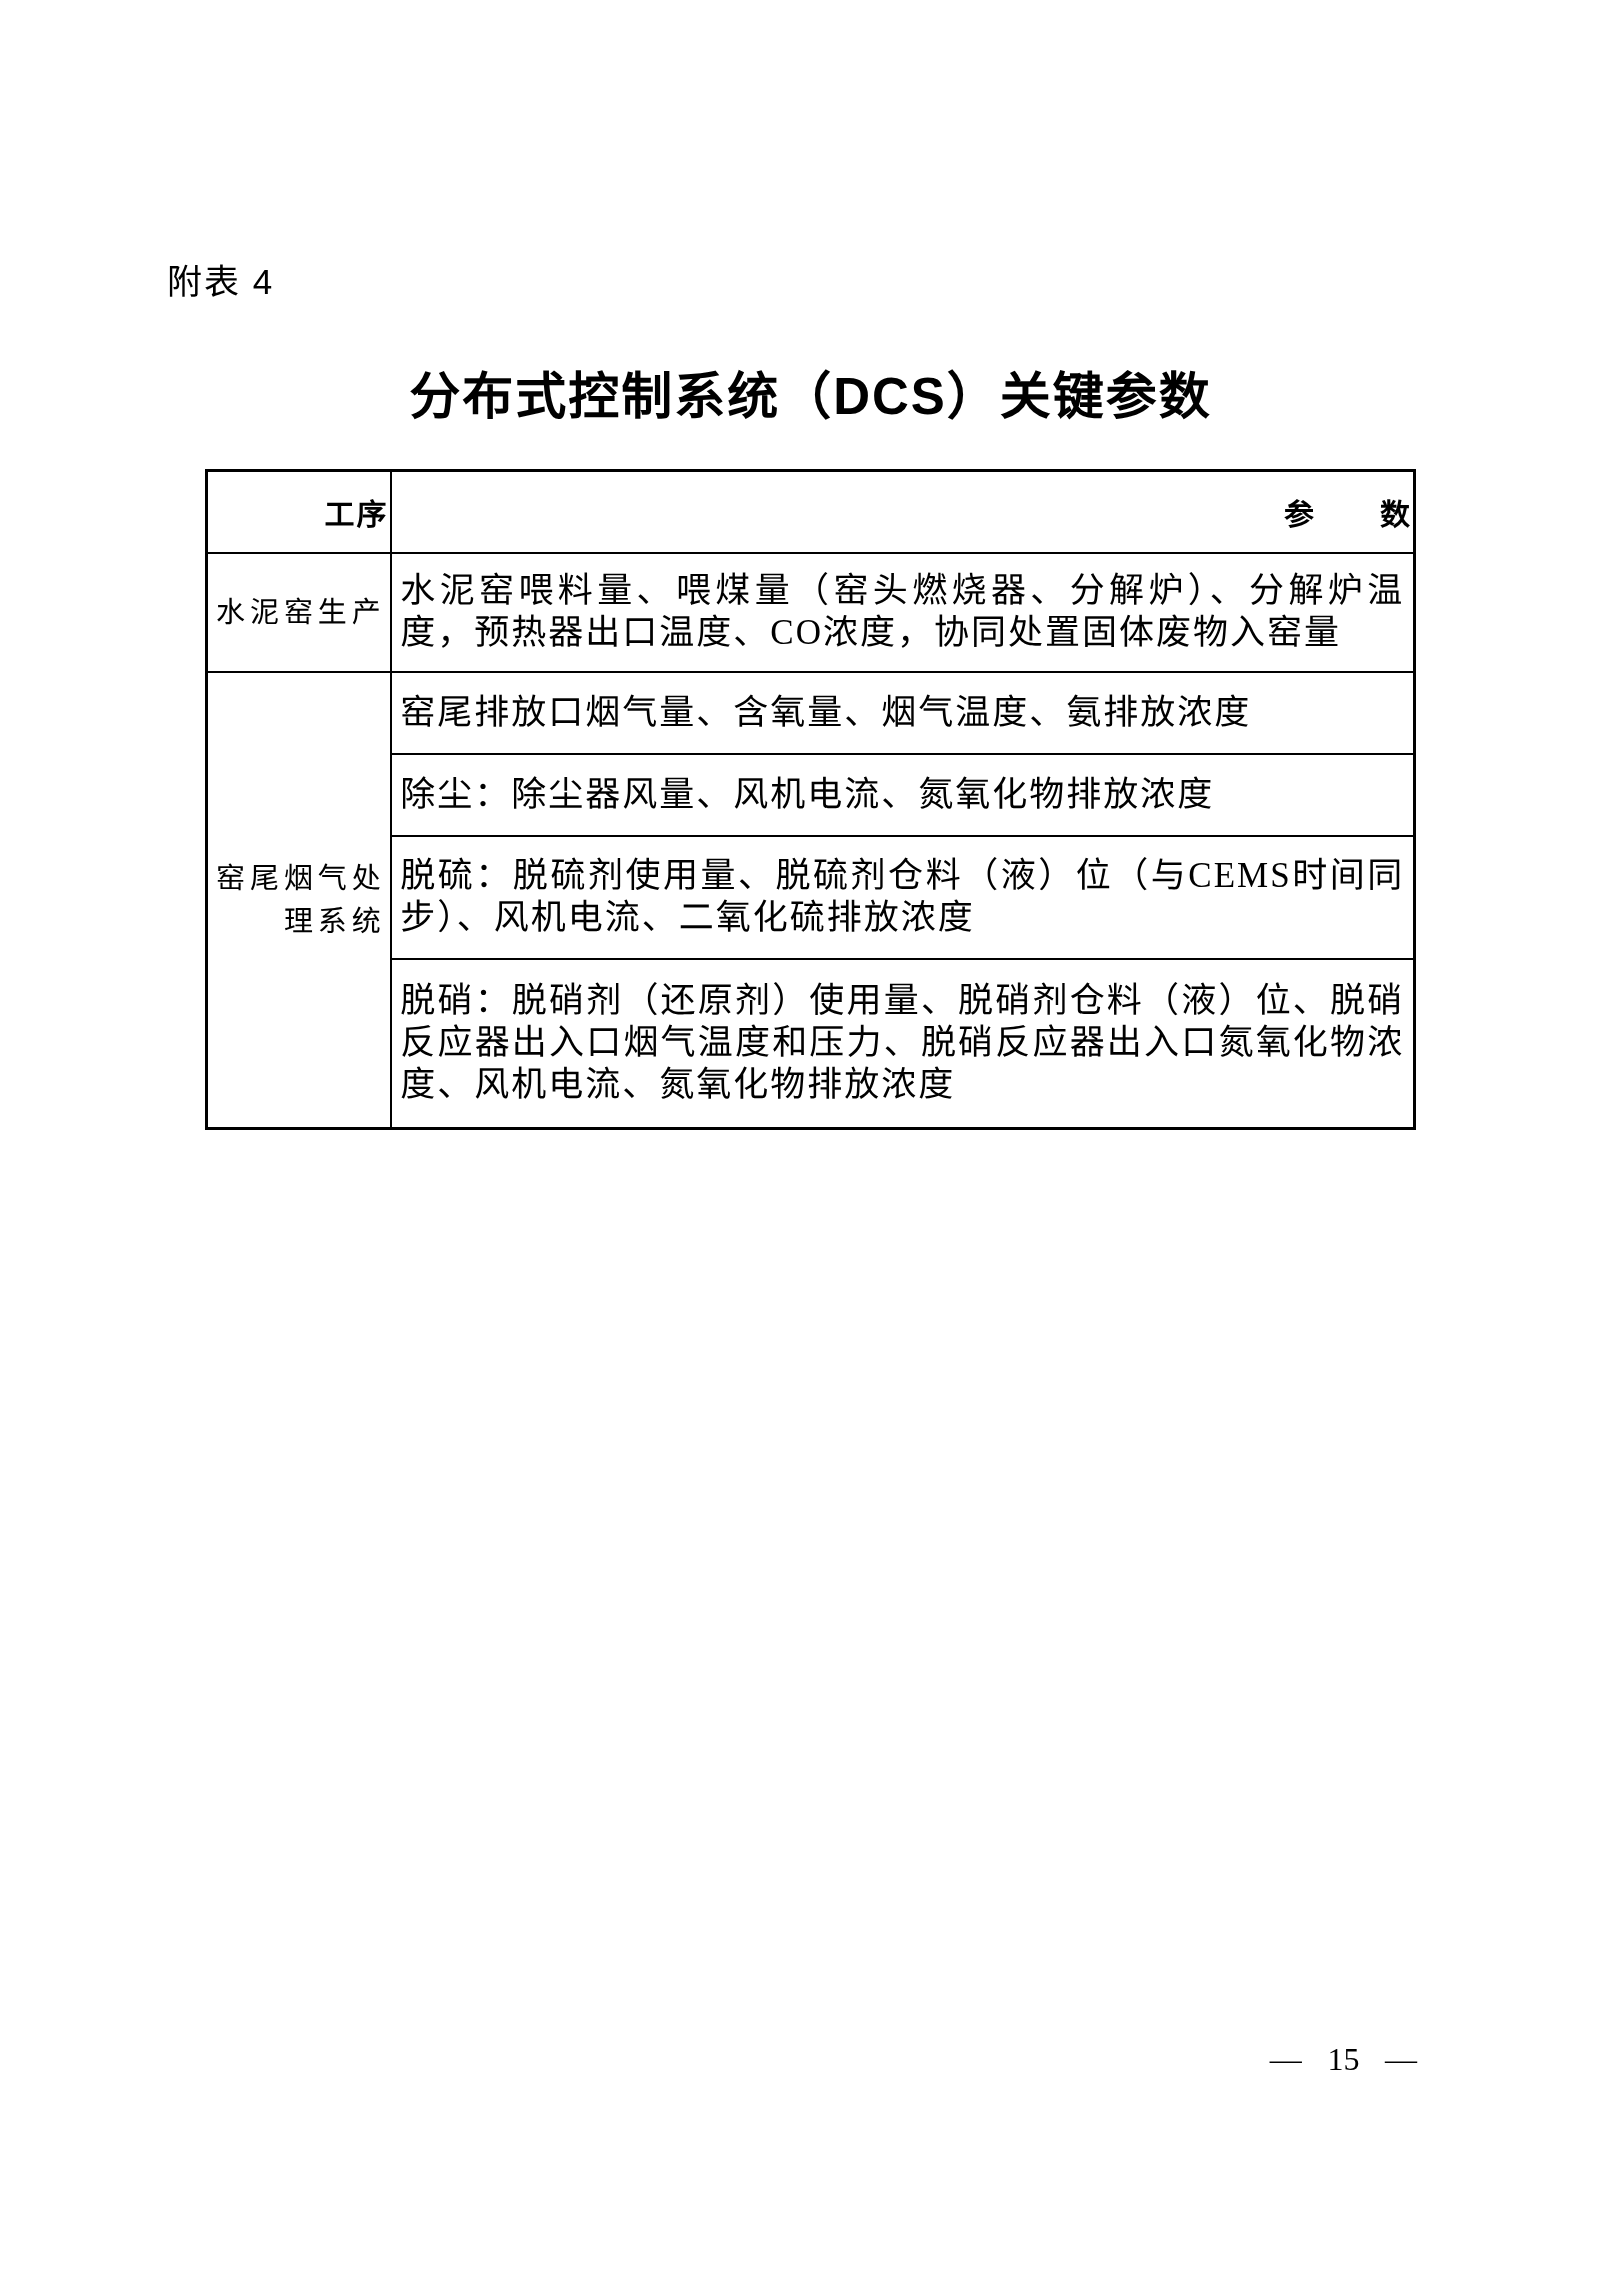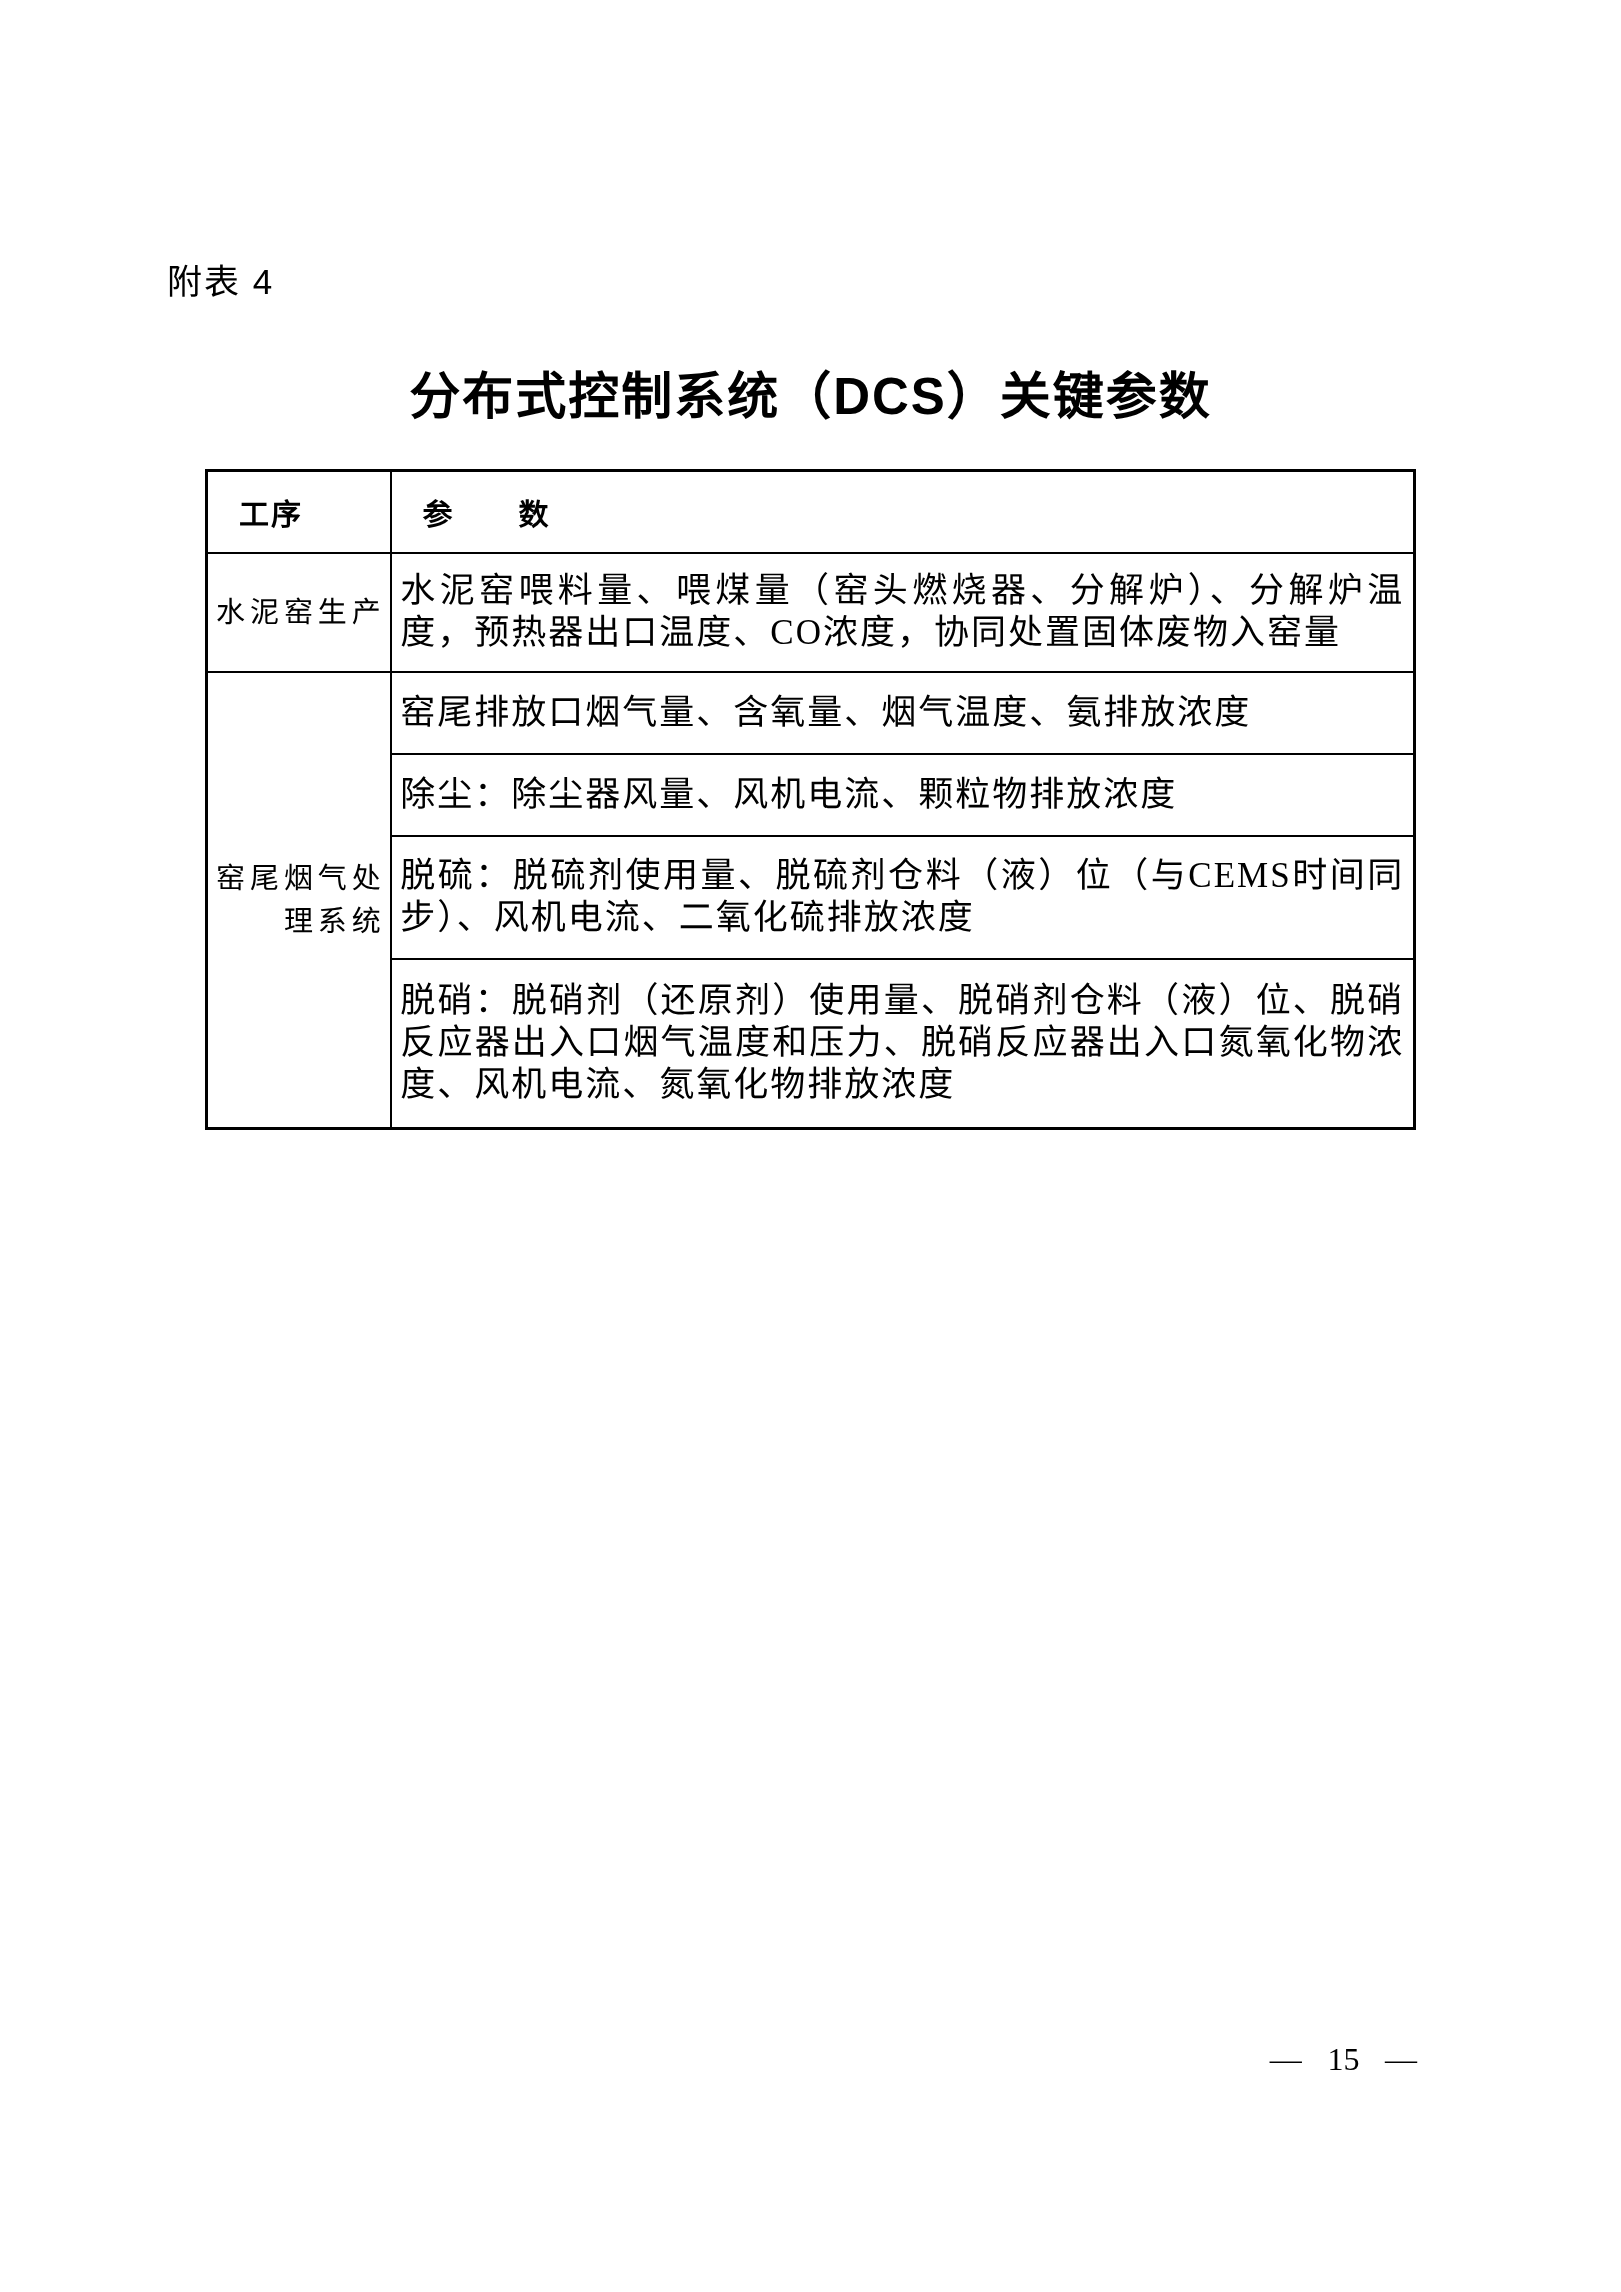--- a/index.html
+++ b/index.html
@@ -52,21 +52,21 @@
   .dcs-table th,
   .dcs-table td {
     border: 2px solid #000;
     vertical-align: middle;
     box-sizing: border-box;
   }
   .dcs-table th {
     font-family: "Liberation Sans", "DejaVu Sans", sans-serif;
     font-size: 30px;
     font-weight: 700;
-    text-align: left;
+    text-align: right;
     letter-spacing: 2px;
     padding-left: 31px;
   }
   tr.h-header { height: 82px; }
   tr.h-r1 { height: 119px; }
   tr.h-r2 { height: 82px; }
   tr.h-r3 { height: 82px; }
   tr.h-r4 { height: 123px; margin-top: 32px; }
   tr.h-r5 { height: 170px; }
   td.process-cell {
@@ -118,21 +118,21 @@
         <td class="process-cell">水泥窑生产</td>
         <td class="params-cell">水泥窑喂料量、喂煤量（窑头燃烧器、分解炉）、分解炉温度，预热器出口温度、CO浓度，协同处置固体废物入窑量</td>
       </tr>
 
       <tr class="h-r2">
         <td class="process-cell" rowspan="4">窑尾烟气处理系统</td>
         <td class="params-cell">窑尾排放口烟气量、含氧量、烟气温度、氨排放浓度</td>
       </tr>
 
       <tr class="h-r3">
-        <td class="params-cell">除尘：除尘器风量、风机电流、颗粒物排放浓度</td>
+        <td class="params-cell">除尘：除尘器风量、风机电流、氮氧化物排放浓度</td>
       </tr>
 
       <tr class="h-r4">
         <td class="params-cell">脱硫：脱硫剂使用量、脱硫剂仓料（液）位（与CEMS时间同步）、风机电流、二氧化硫排放浓度</td>
       </tr>
 
       <tr class="h-r5">
         <td class="params-cell">脱硝：脱硝剂（还原剂）使用量、脱硝剂仓料（液）位、脱硝反应器出入口烟气温度和压力、脱硝反应器出入口氮氧化物浓度、风机电流、氮氧化物排放浓度</td>
       </tr>
     </tbody>

